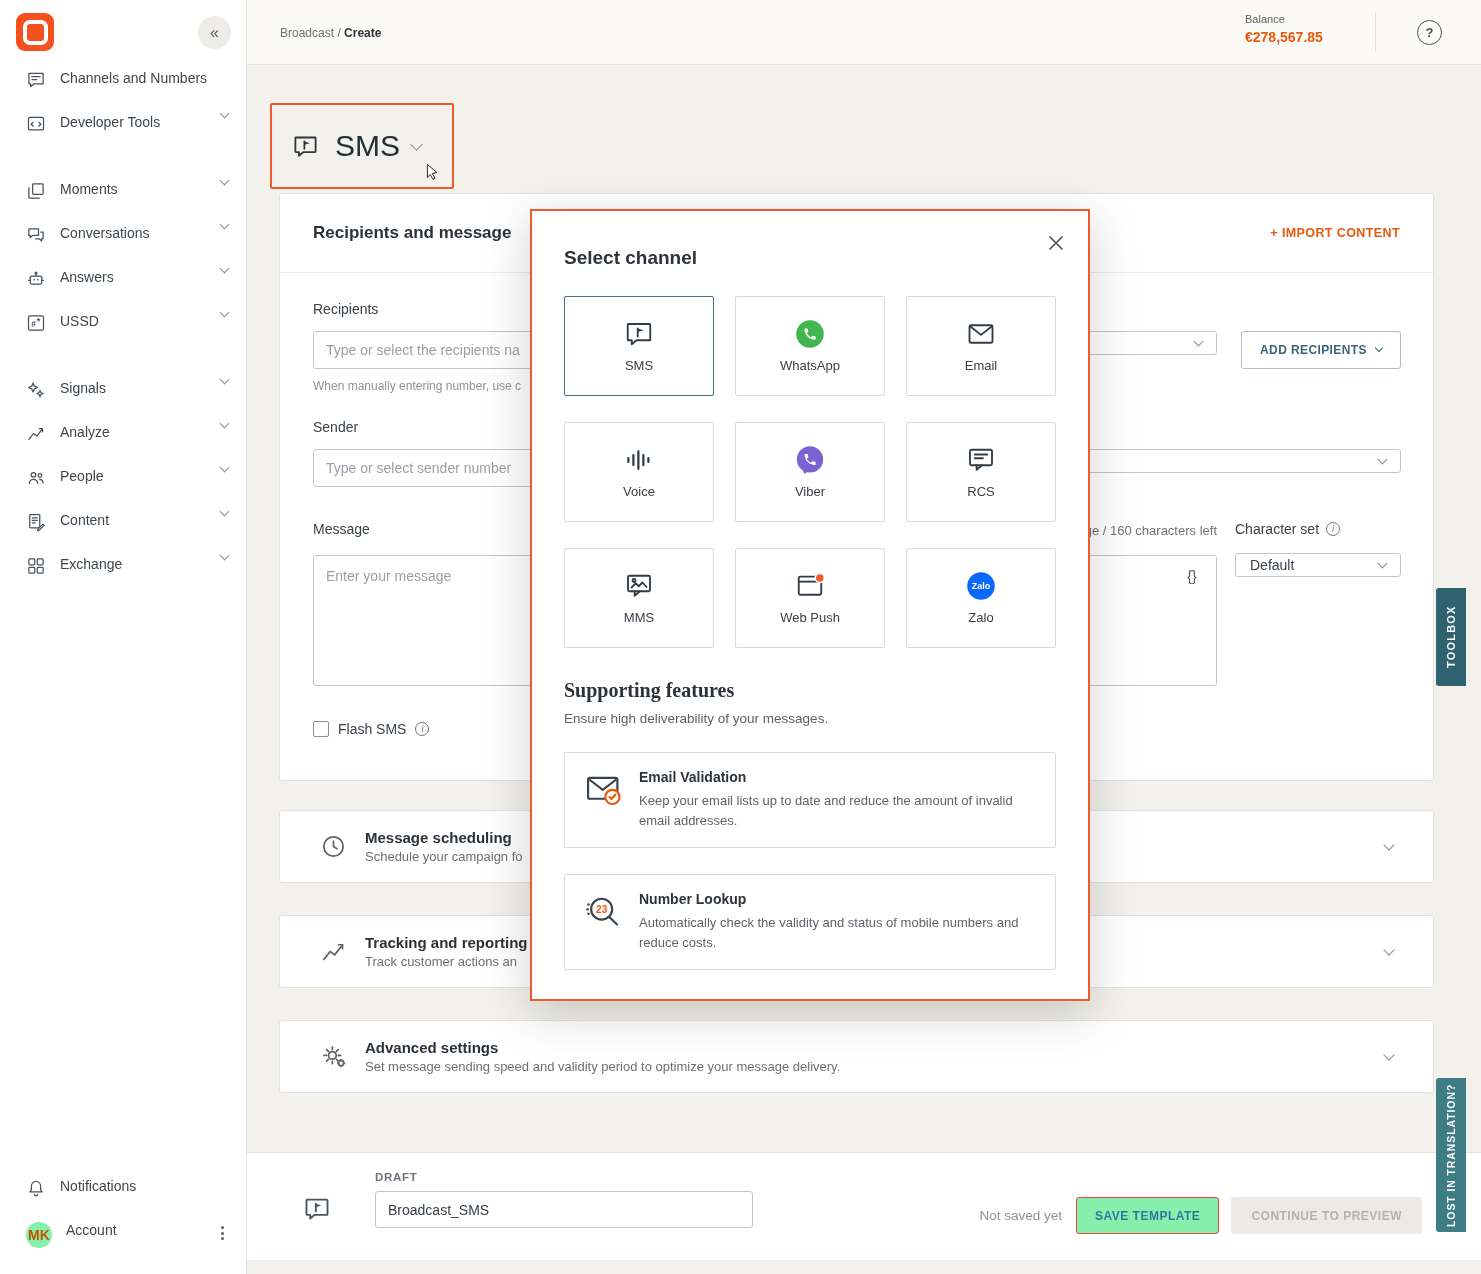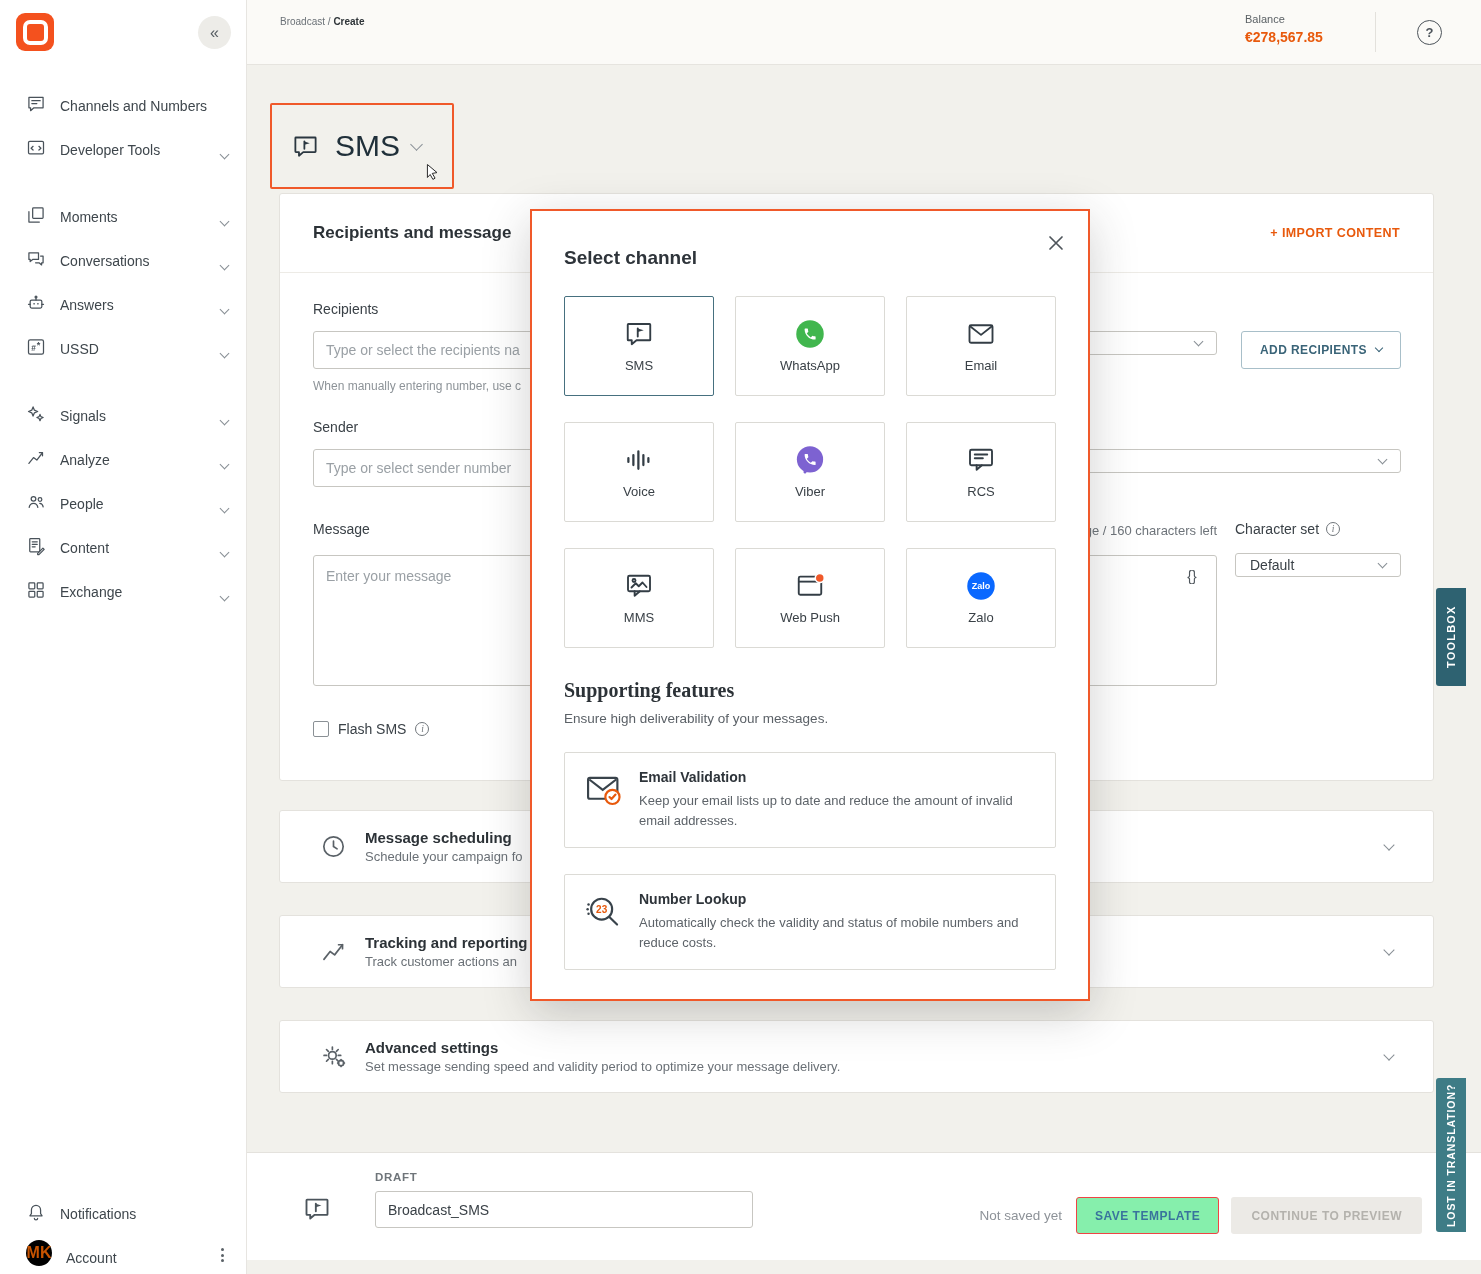--- a/index.html
+++ b/index.html
@@ -5,33 +5,33 @@
   * { margin:0; padding:0; box-sizing:border-box; }
   html,body { width:1481px; height:1274px; }
   body { font-family:"Liberation Sans", sans-serif; background:#f2f1ec; position:relative; overflow:hidden; color:#3a4147; }
 
   
   .sidebar { position:absolute; left:0; top:0; width:247px; height:1274px; background:#fff; border-right:1px solid #e7e5e1; z-index:5; }
   .logo { position:absolute; left:16px; top:13px; width:38px; height:38px; background:#f4511e; border-radius:9px; display:flex; align-items:center; justify-content:center; cursor:pointer; }
   .logo::after { content:""; width:17px; height:17px; border:4.5px solid #fff; border-radius:7px; }
   .collapse-btn { position:absolute; right:15px; top:16px; width:33px; height:33px; border-radius:50%; background:#edece8; color:#555c62; display:flex; align-items:center; justify-content:center; font-size:16px; cursor:pointer; }
   .nav { position:absolute; top:70px; left:0; right:0; }
-  .nav-item { height:44px; display:flex; align-items:flex-end; padding:0 18px 0 26px; color:#3e464c; font-size:14px; cursor:pointer; }
+  .nav-item { height:44px; display:flex; align-items:flex-start; padding:0 18px 0 26px; color:#3e464c; font-size:14px; cursor:pointer; }
   .nav-item svg { width:20px; height:20px; margin-right:14px; flex:none; }
   .nav-item .label { flex:1; white-space:nowrap; overflow:hidden; }
   .nav-gap { height:23px; }
   .chev { width:7px; height:7px; border-right:1.6px solid #878e94; border-bottom:1.6px solid #878e94; transform:rotate(45deg); display:inline-block; margin-top:-4px; flex:none; }
   .sidebar-bottom { position:absolute; bottom:8px; left:0; right:0; }
-  .avatar { width:26px; height:26px; border-radius:50%; background:#000000; color:#c75300; font-size:16px; font-weight:bold; display:flex; align-items:center; justify-content:center; margin-right:14px; flex:none; }
+  .avatar { width:26px; height:26px; border-radius:50%; background:#86efac; color:#c75300; font-size:14px; font-weight:bold; display:flex; align-items:center; justify-content:center; margin-right:14px; flex:none; }
   .kebab { display:flex; flex-direction:column; gap:2.5px; padding:4px; cursor:pointer; }
   .kebab i { width:3px; height:3px; border-radius:50%; background:#5a6167; display:block; }
 
   
   .header { position:absolute; left:247px; top:0; width:1234px; height:65px; background:#fbfaf7; border-bottom:1px solid #e6e4df; z-index:4; }
-  .breadcrumb { position:absolute; left:33px; top:16px; font-size:10px; color:#6b7177; }
+  .breadcrumb { position:absolute; left:33px; top:26px; font-size:12px; color:#6b7177; }
   .breadcrumb .parent { cursor:pointer; }
   .breadcrumb .current { color:#2e3438; font-weight:bold; }
   .balance { position:absolute; left:998px; top:13px; }
   .balance .bl { font-size:11px; color:#5b6165; }
   .balance .bv { font-size:14px; font-weight:bold; color:#e8590c; margin-top:4px; }
   .hdr-divider { position:absolute; left:1128px; top:12px; width:1px; height:40px; background:#e3e1dc; }
   .help { position:absolute; left:1170px; top:20px; width:25px; height:25px; border:1.6px solid #4c535a; border-radius:50%; display:flex; align-items:center; justify-content:center; font-size:13px; font-weight:bold; color:#4c535a; cursor:pointer; }
 
   
   .content { position:absolute; left:247px; top:65px; width:1234px; height:1087px; background:#f2f1ec; }

